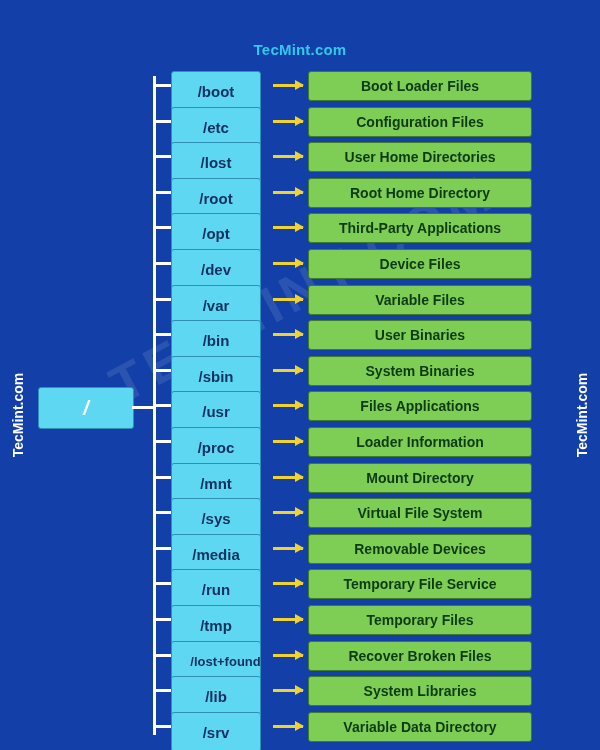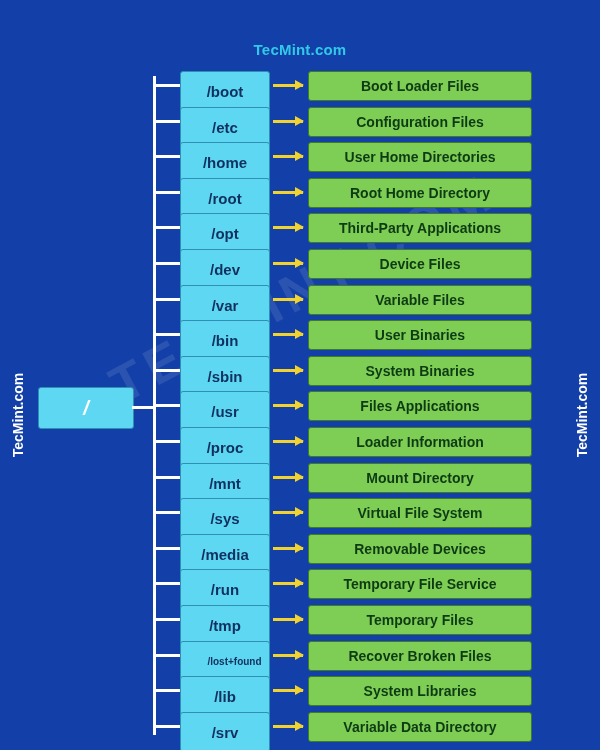--- a/index.html
+++ b/index.html
@@ -121,36 +121,36 @@
   .branch {
     position: absolute;
     left: 0px;
     top: 13px;
     width: 27px;
     height: 3px;
     background: #ffffff;
   }
   .dir-box {
     position: absolute;
-    left: 27px;
+    left: 18px;
     top: 0px;
     width: 90px;
     height: 40px;
     background: #5ed8f2;
     border: 1px solid #2f8fb5;
     border-radius: 3px;
     color: #10305f;
     font-weight: bold;
     font-size: 15px;
     display: flex;
     align-items: center;
     justify-content: center;
     box-sizing: border-box;
   }
-  .dir-box.small { font-size: 10px; padding-left: 19px; }
+  .dir-box.small { font-size: 13px; padding-left: 19px; }
 
   .arrow {
     position: absolute;
     left: 120px;
     top: 13px;
     width: 30px;
     height: 3px;
     background: #f2d22e;
   }
   .arrow::after {
@@ -206,21 +206,21 @@
         <div class="desc-box">Boot Loader Files</div>
       </div>
       <div class="row" style="top: 75px;">
         <div class="branch"></div>
         <div class="dir-box">/etc</div>
         <div class="arrow"></div>
         <div class="desc-box">Configuration Files</div>
       </div>
       <div class="row" style="top: 110px;">
         <div class="branch"></div>
-        <div class="dir-box">/home</div>
+        <div class="dir-box">/lost</div>
         <div class="arrow"></div>
         <div class="desc-box">User Home Directories</div>
       </div>
       <div class="row" style="top: 146px;">
         <div class="branch"></div>
         <div class="dir-box">/root</div>
         <div class="arrow"></div>
         <div class="desc-box">Root Home Directory</div>
       </div>
       <div class="row" style="top: 181px;">

